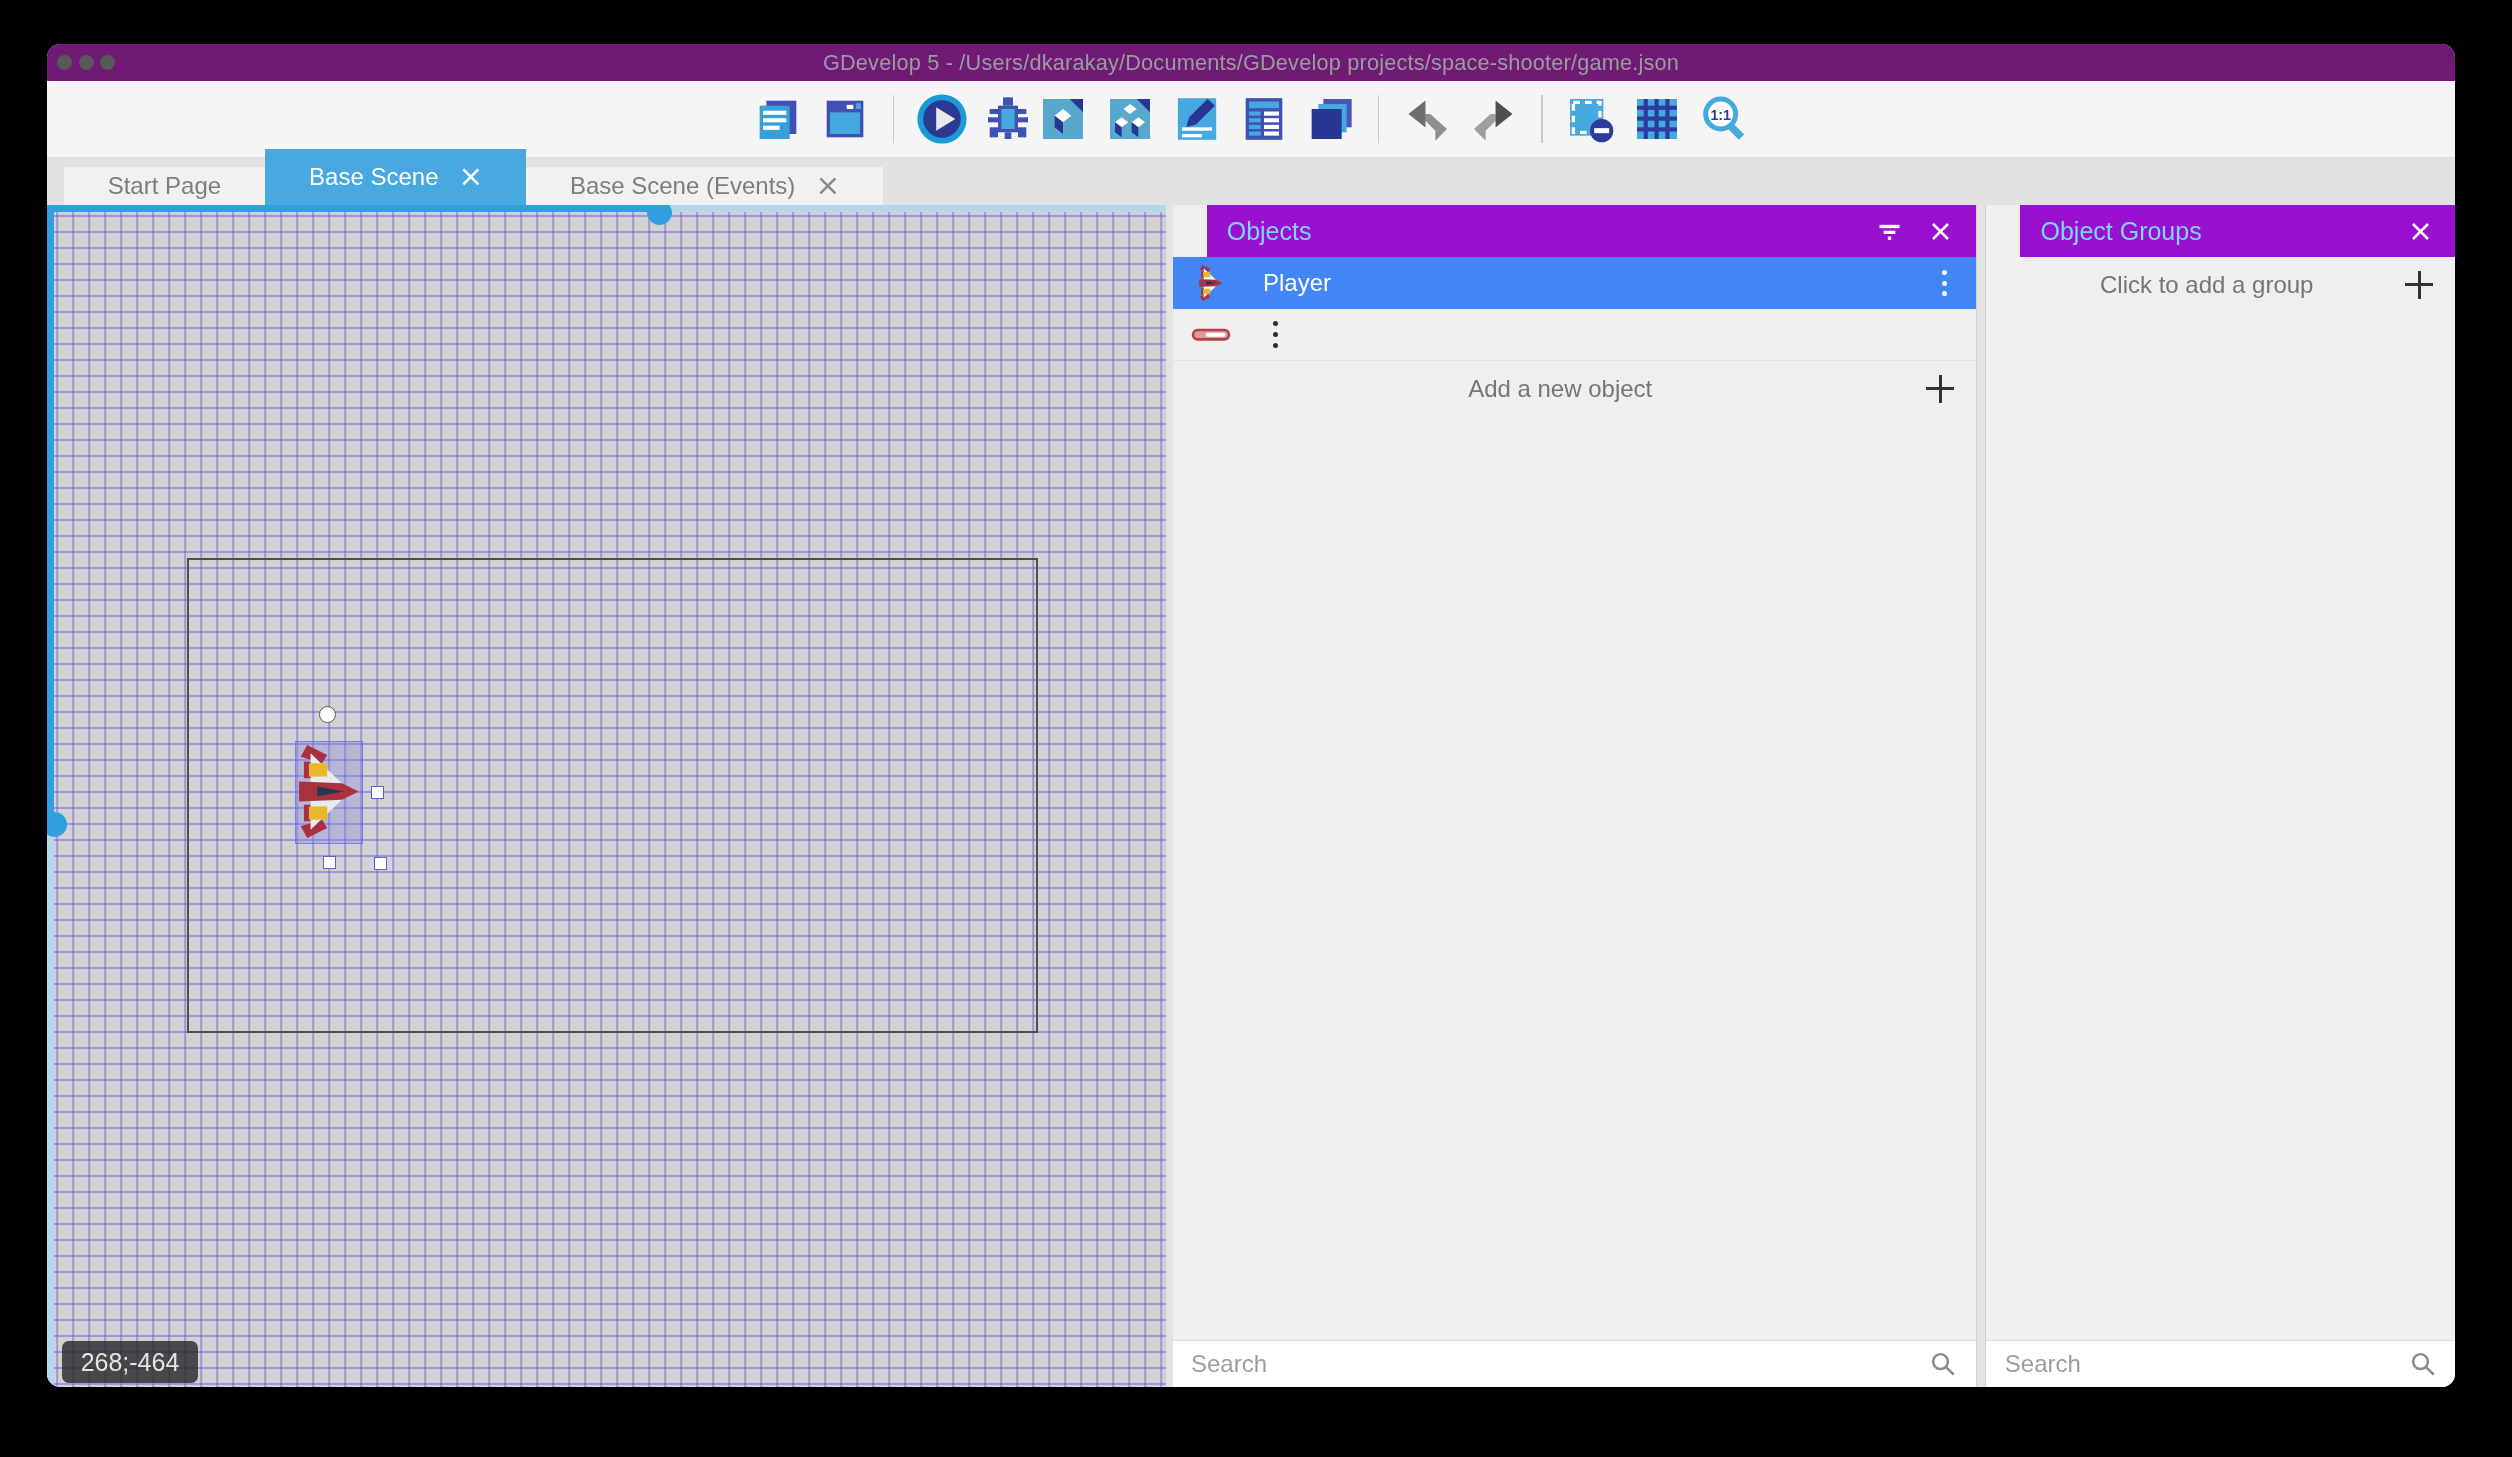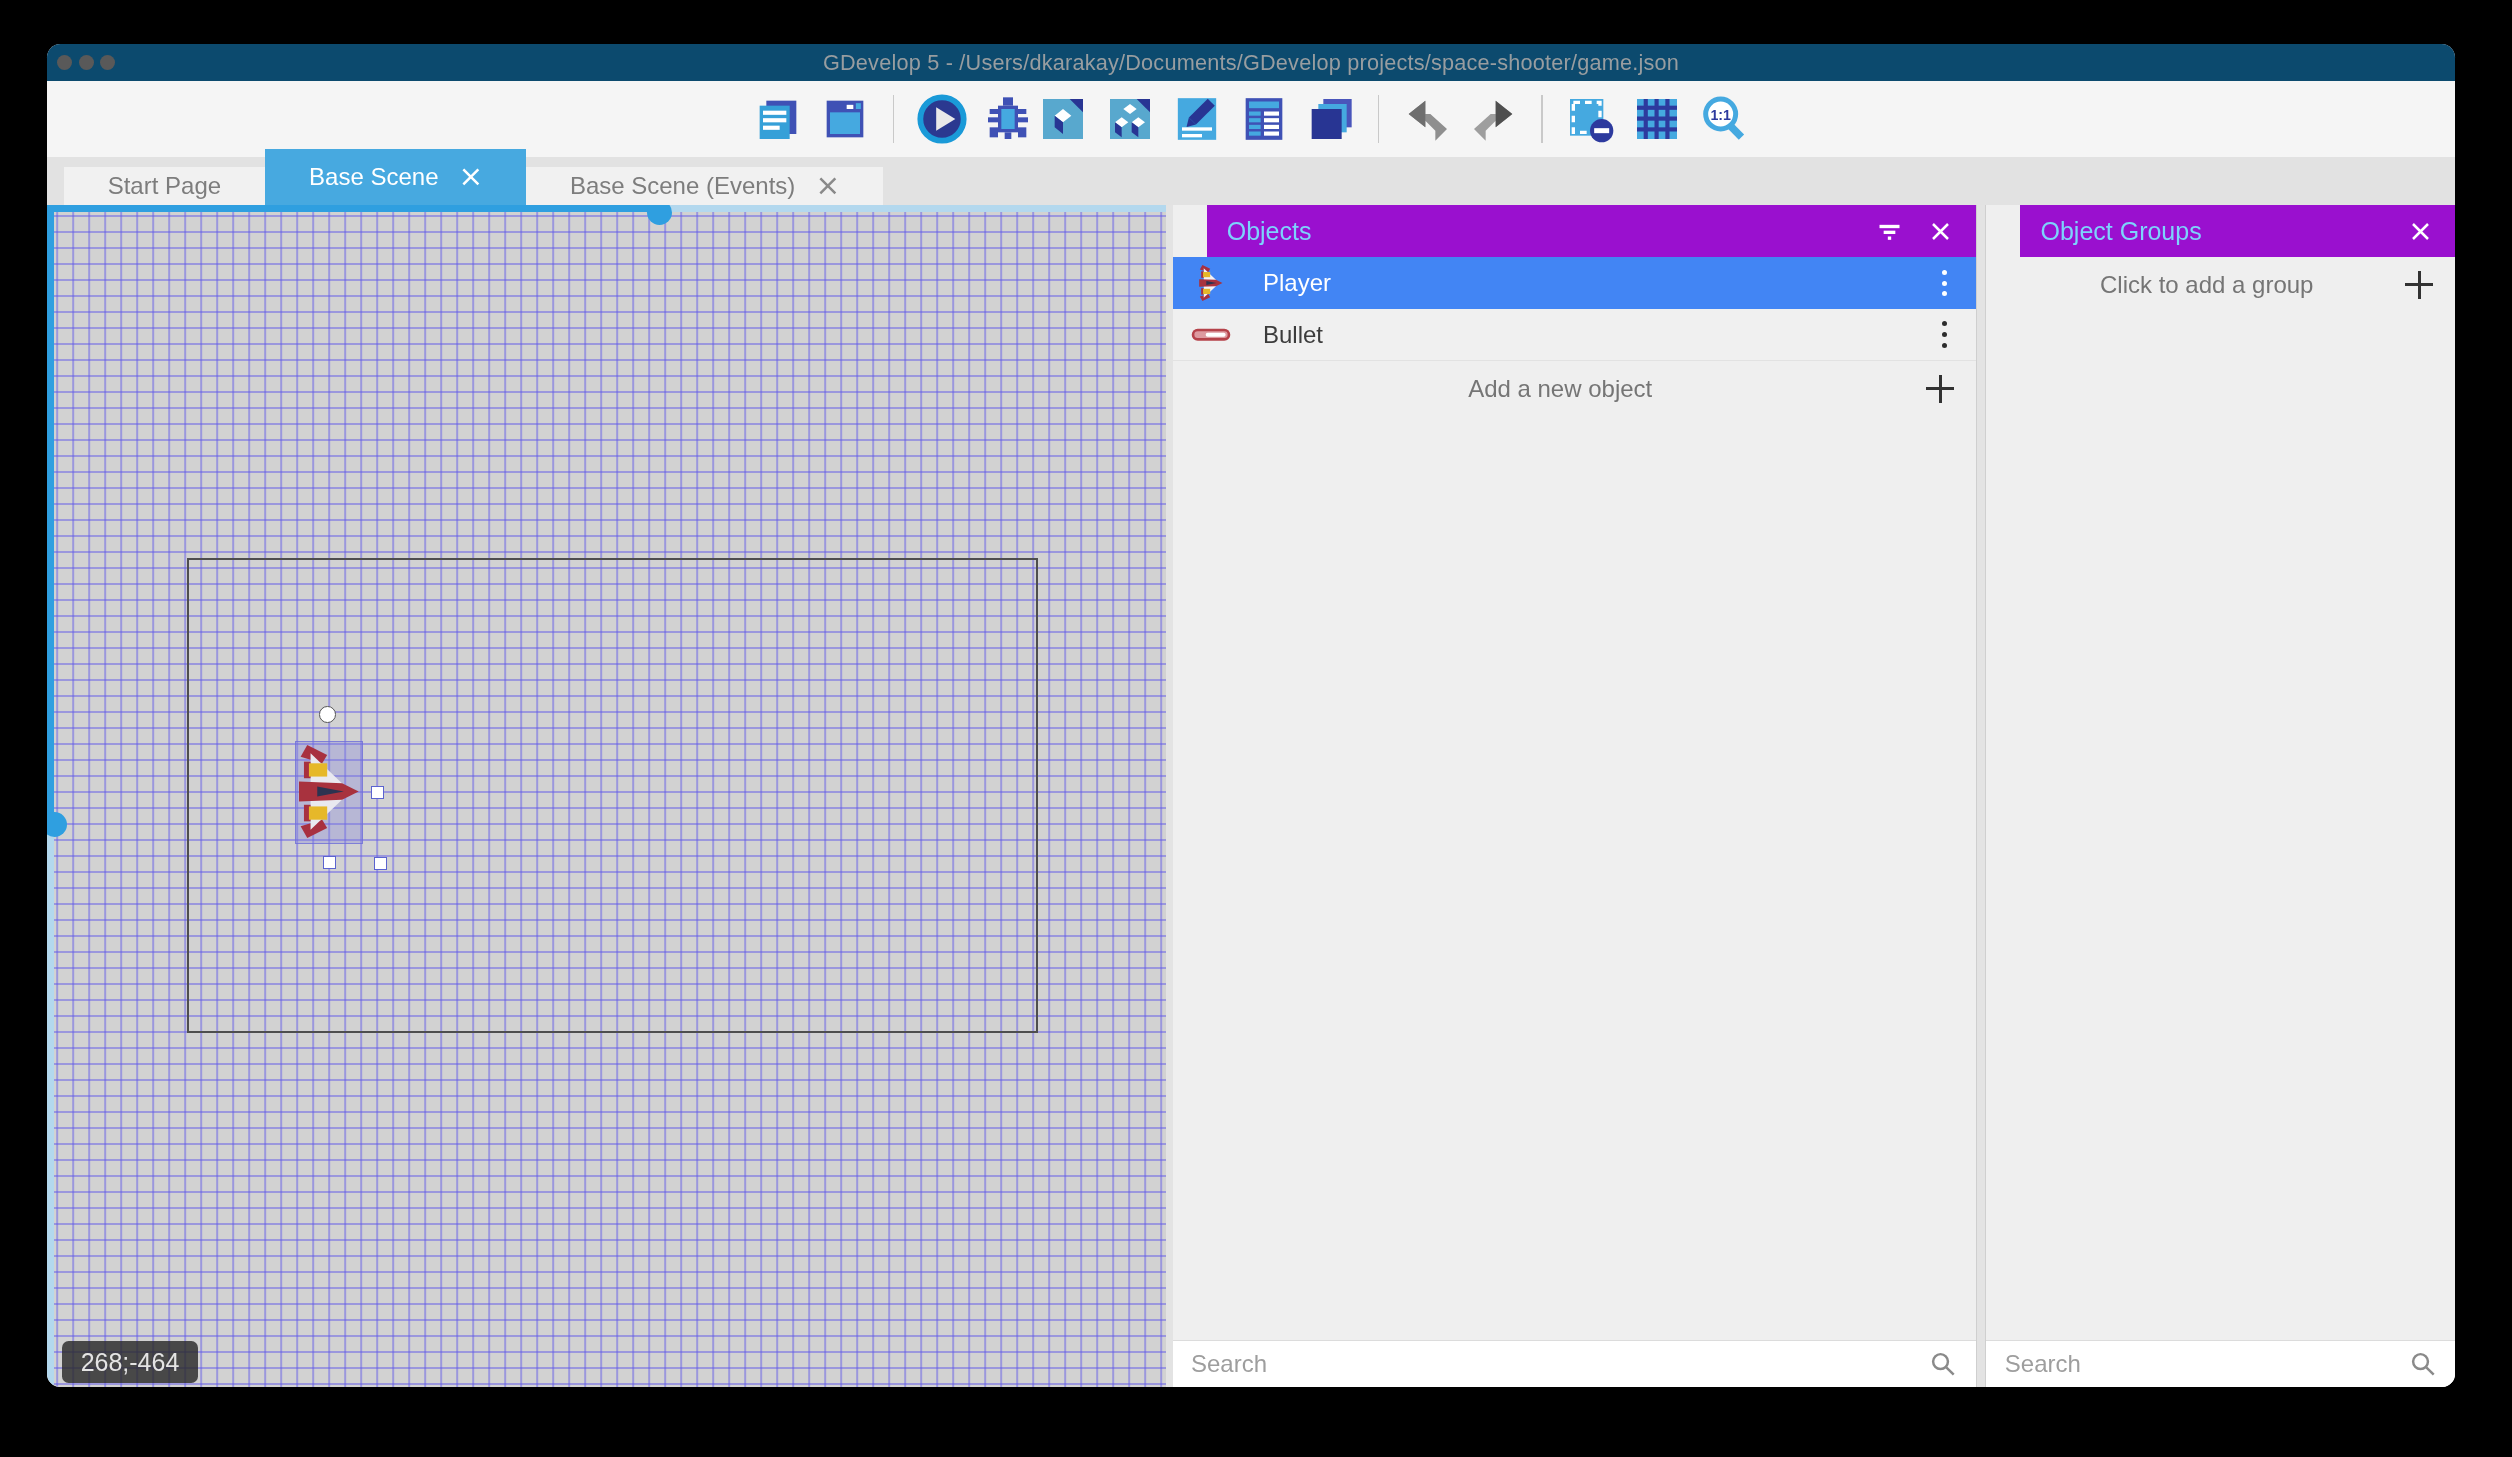--- a/index.html
+++ b/index.html
@@ -3,21 +3,21 @@
 <meta charset="utf-8">
 <style>
   * { margin:0; padding:0; box-sizing:border-box; }
   html,body { width:2512px; height:1458px; background:#000; font-family:"Liberation Sans", sans-serif; }
   .stage { position:relative; width:2512px; height:1458px; background:#000; overflow:hidden; }
 
   .window { position:absolute; left:47px; top:44px; width:2408px; height:1343px;
             border-radius:13.3px; overflow:hidden; background:#efefef; display:flex; flex-direction:column; }
 
   
-  .titlebar { height:37px; background:#0c4a6e; flex:0 0 37px; position:relative; display:flex; align-items:center; justify-content:center; }
+  .titlebar { height:37px; background:#701a75; flex:0 0 37px; position:relative; display:flex; align-items:center; justify-content:center; }
   .lights { position:absolute; left:10px; top:0; height:37px; display:flex; align-items:center; gap:6.7px; }
   .light { width:15px; height:15px; border-radius:50%; background:#595959; }
   .title-text { color:#989da0; font-size:21.7px; letter-spacing:0.2px; }
 
   
   .toolbar { height:76px; flex:0 0 76px; background:#f5f5f5; display:flex; align-items:center; justify-content:center; padding:0 36px; }
   .tb-group { display:flex; align-items:center; gap:11.7px; }
   .tb-btn { width:55px; height:55px; display:flex; align-items:center; justify-content:center; }
   .tb-btn svg { width:50px; height:50px; }
   .tb-sep { width:1.7px; height:48px; background:#c9c9c9; margin:0 8.3px; }
@@ -355,21 +355,20 @@
         </div>
 
         <div class="obj-row plain">
           <span class="obj-thumb">
             <svg viewBox="0 0 60 20" width="40" height="13.3">
               <rect x="1" y="1" width="58" height="18" rx="9" fill="#b5424a"></rect>
               <rect x="5" y="5" width="50" height="10" rx="5" fill="#dd9aa0"></rect>
               <rect x="22" y="7" width="30" height="6" rx="3" fill="#ffffff"></rect>
             </svg>
           </span>
-          <span class="obj-label">Bullet</span>
           <span class="dots dark">
               <i></i>
               <i></i>
               <i></i>
             </span>
         </div>
 
         <div class="add-row">
           <span class="add-label">Add a new object</span>
           <span class="plus-icon"></span>

